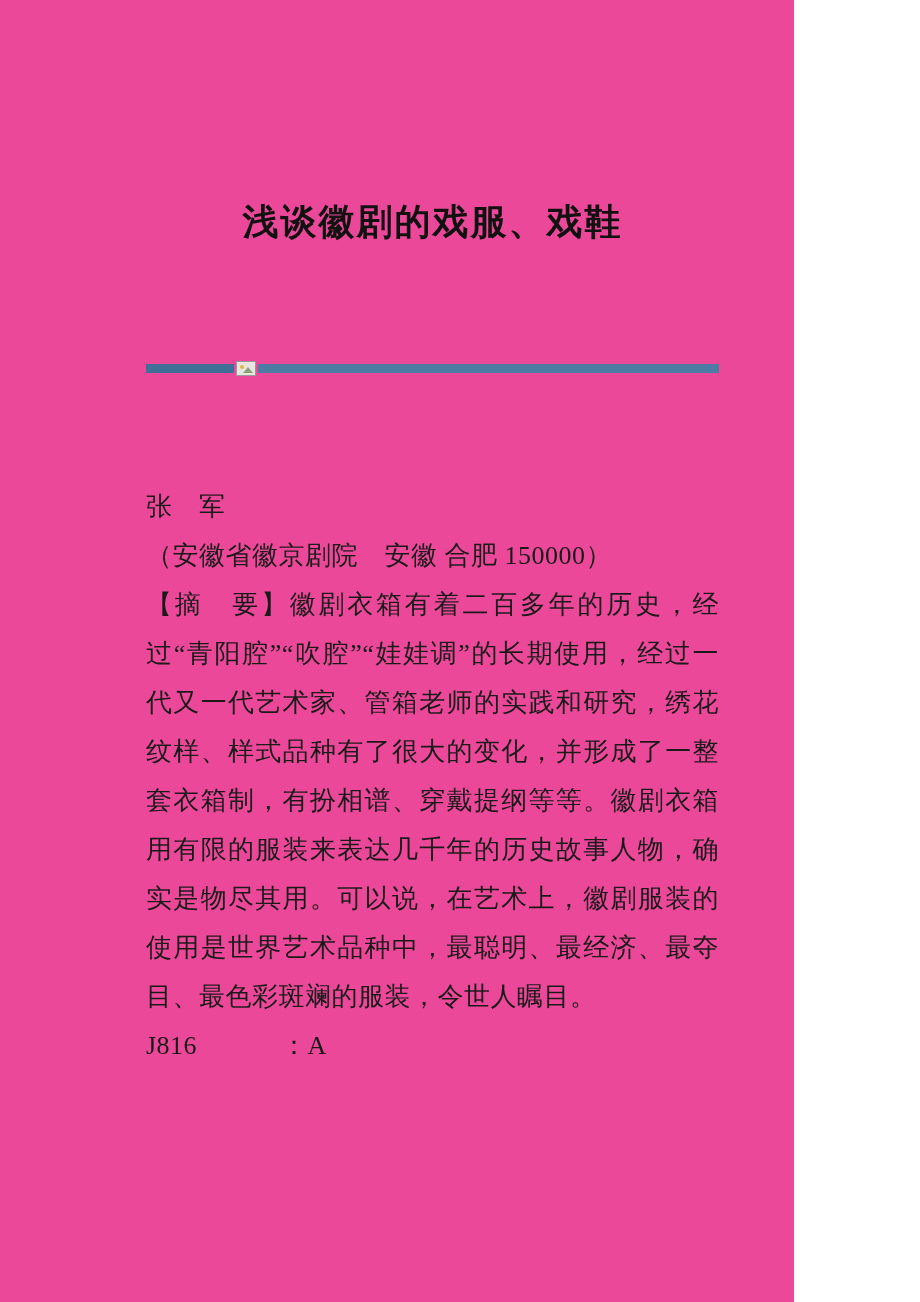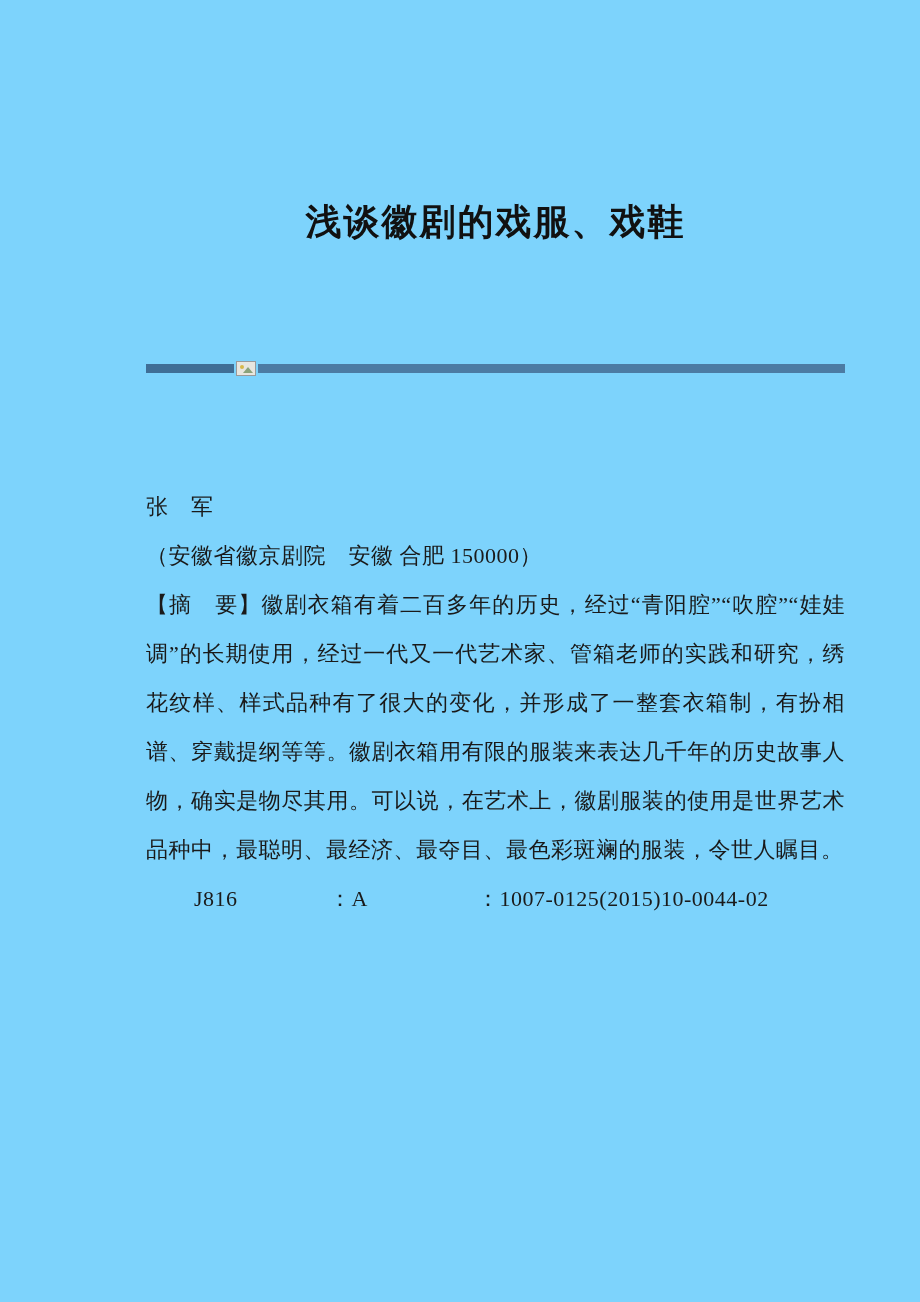--- a/index.html
+++ b/index.html
@@ -2,23 +2,23 @@
 <html><head>
 <meta charset="utf-8">
 <style>
   html, body {
     margin: 0;
     padding: 0;
     background: #ffffff;
   }
   .page {
     position: relative;
-    width: 920px;
+    width: 794px;
     height: 1302px;
-    background: #7dd3fc;
+    background: #ec4899;
     overflow: hidden;
     font-family: "Liberation Serif", "DejaVu Serif", serif;
     color: #1a1a1a;
   }
   .content {
     padding: 200px 75px 0 146px; 
   }
   .doc-title {
     text-align: center;
     font-size: 36px;
@@ -67,39 +67,38 @@
     right: 2px;
     bottom: 2px;
     width: 0;
     height: 0;
     border-left: 5px solid transparent;
     border-right: 5px solid transparent;
     border-bottom: 6px solid #8aa27a;
   }
   .text-block {
     margin-top: 106px;
-    font-size: 22px;
+    font-size: 26px;
     line-height: 49px;
     letter-spacing: 0.5px;
   }
   .line {
     line-height: 49px;
   }
   .para {
     text-align: justify;
     line-height: 49px;
   }
   .meta-line {
     display: flex;
     line-height: 49px;
   }
   .meta-clc {
     display: inline-block;
     width: 135px;
-    margin-left: 48px;
   }
   .meta-code {
     display: inline-block;
     width: 148px;
   }
   .meta-article {
     display: inline-block;
   }
 </style>
 </head>
@@ -124,19 +123,18 @@
       <div class="line">张　军</div>
 
       <div class="line">（安徽省徽京剧院　安徽 合肥 150000）</div>
 
       <div class="para">【摘　要】徽剧衣箱有着二百多年的历史，经过“青阳腔”“吹腔”“娃娃调”的长期使用，经过一代又一代艺术家、管箱老师的实践和研究，绣花纹样、样式品种有了很大的变化，并形成了一整套衣箱制，有扮相谱、穿戴提纲等等。徽剧衣箱用有限的服装来表达几千年的历史故事人物，确实是物尽其用。可以说，在艺术上，徽剧服装的使用是世界艺术品种中，最聪明、最经济、最夺目、最色彩斑斓的服装，令世人瞩目。</div>
 
 
       <div class="meta-line">
         <span class="meta-clc">J816</span>
         <span class="meta-code">：A</span>
-        <span class="meta-article">：1007-0125(2015)10-0044-02</span>
       </div>
 
 
     </div>
   </div>
 </div>
 
 </body></html>

